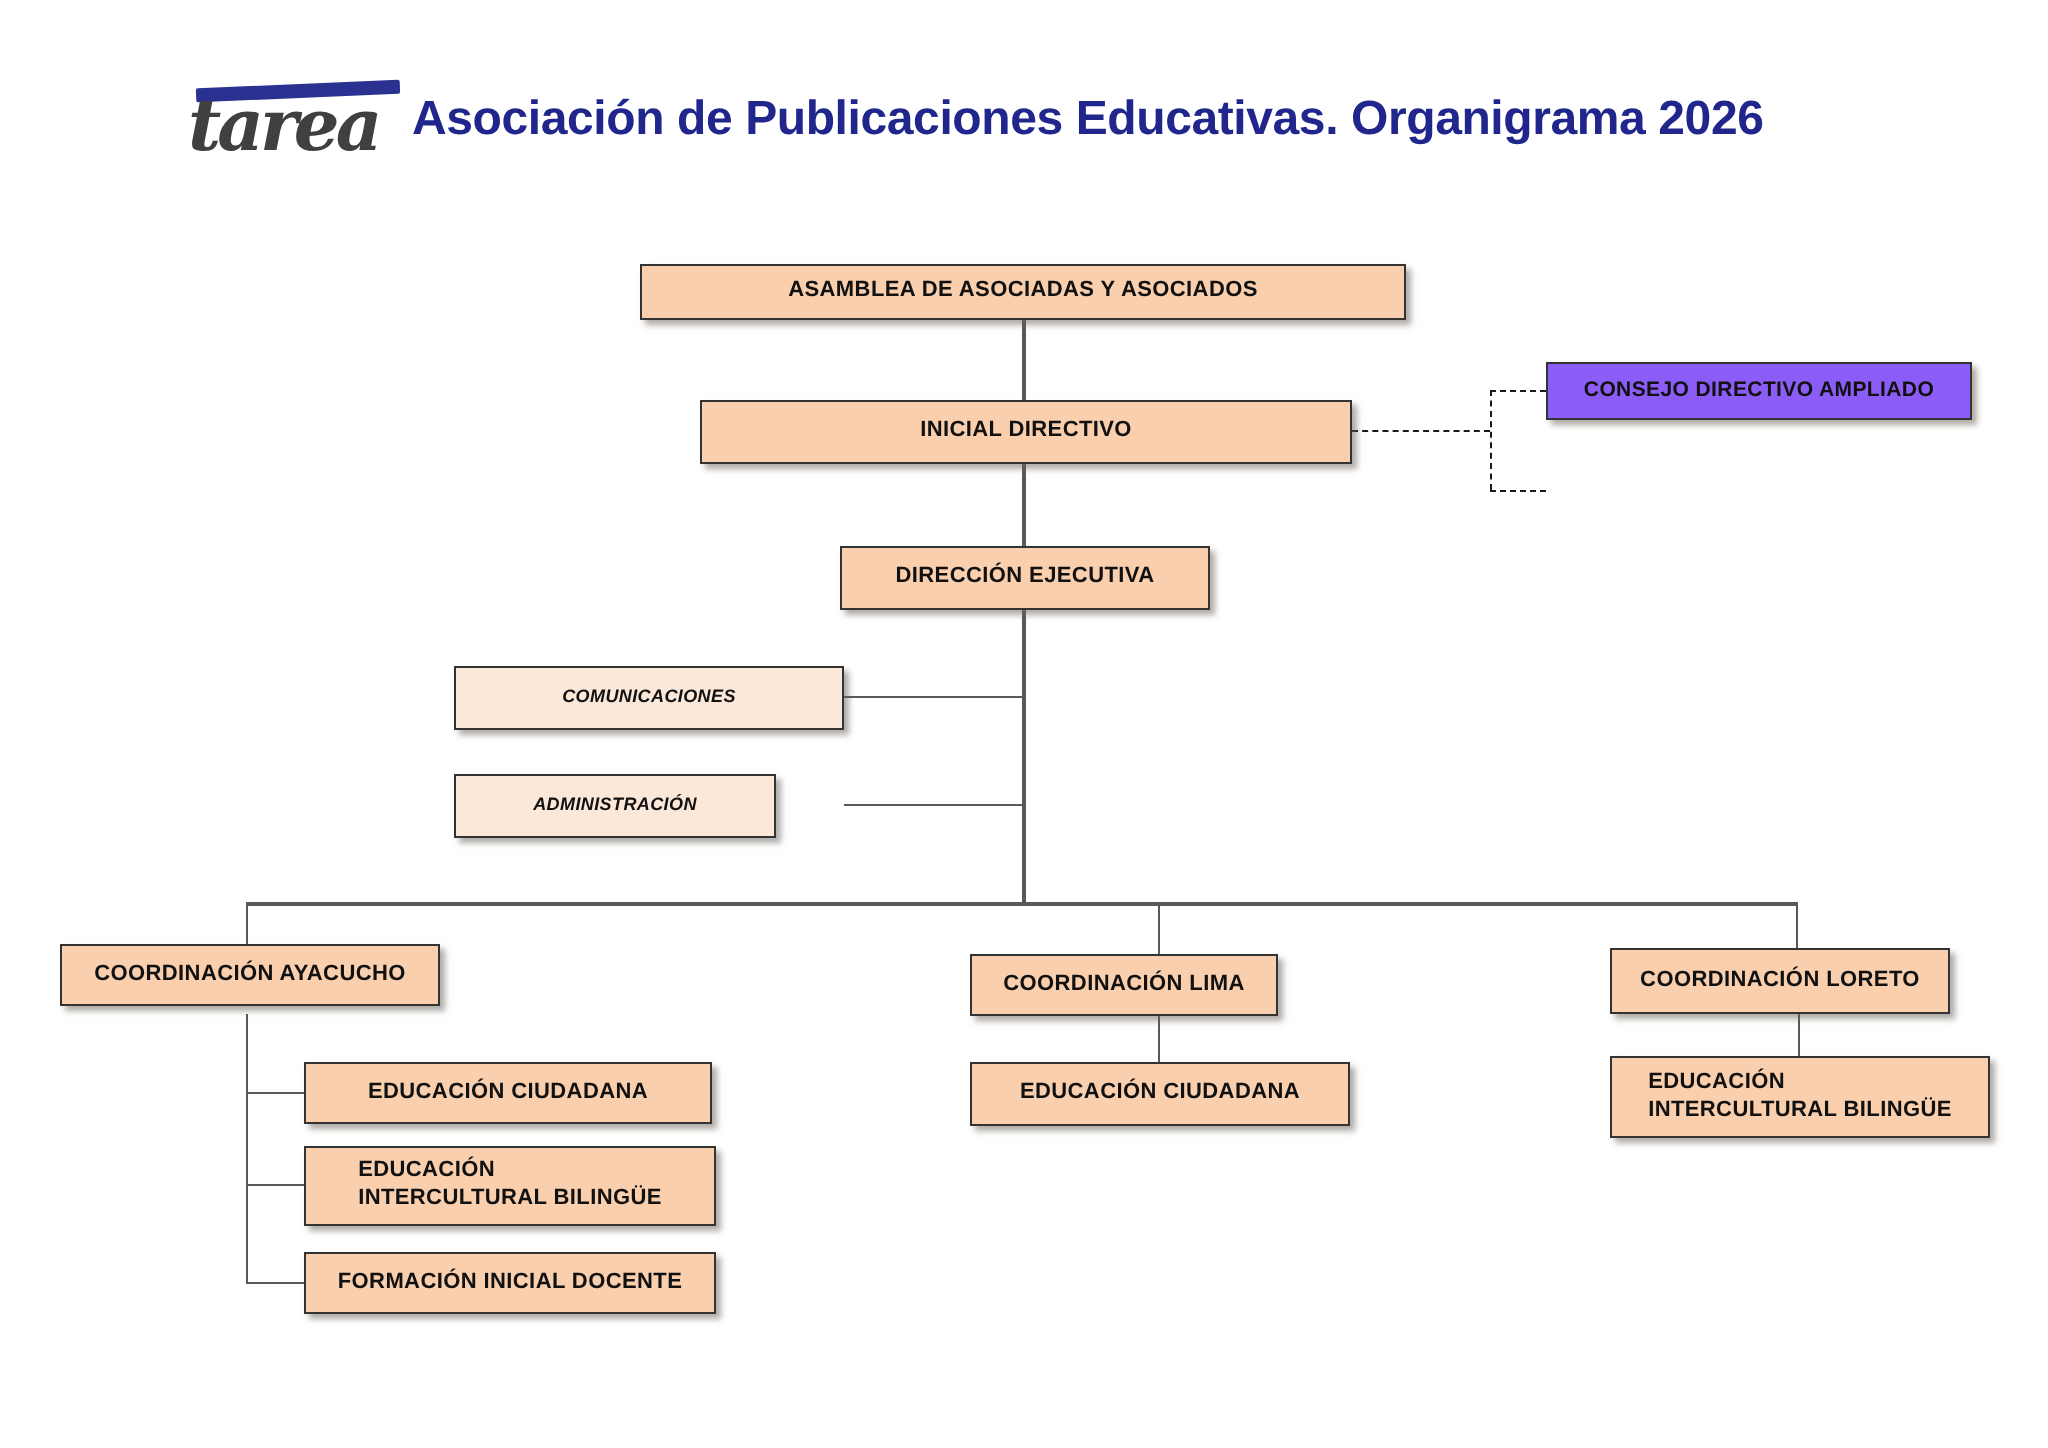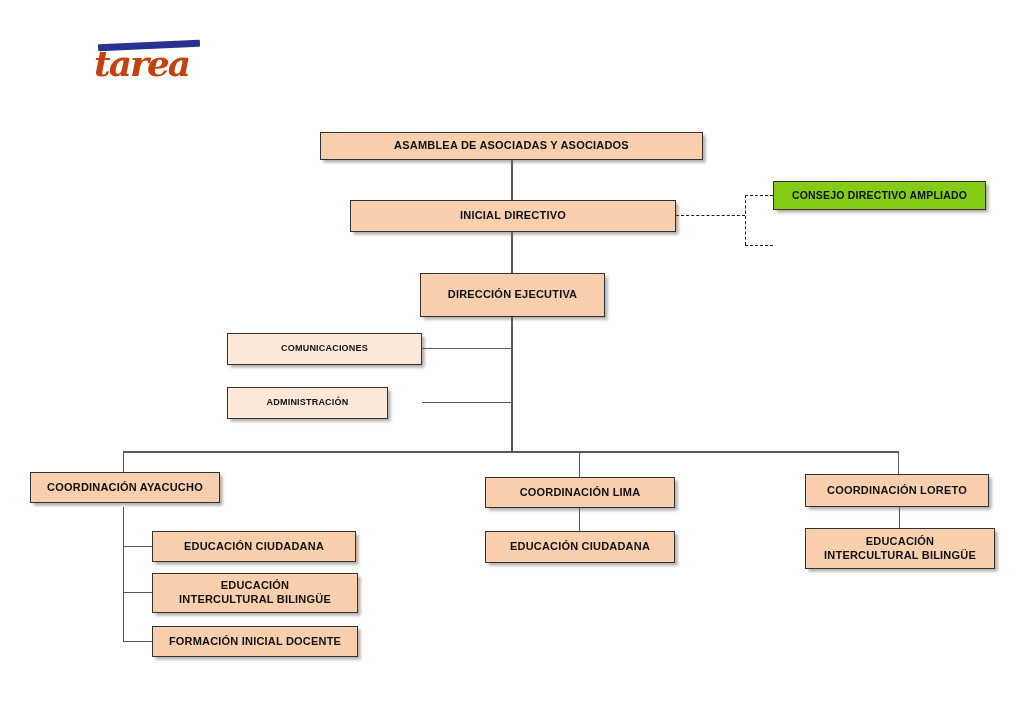--- a/index.html
+++ b/index.html
@@ -7,54 +7,55 @@
        font-family:"Liberation Sans","DejaVu Sans",sans-serif;}
   .canvas{position:absolute;inset:0;}
 
   
   .logo{position:absolute;left:94px;top:36px;width:110px;height:50px;}
   .logo-bar{position:absolute;left:4px;top:6px;width:102px;height:7px;
             background:#2b3190;transform:rotate(-2.5deg);border-radius:1px;}
   .logo-word{position:absolute;left:0px;top:6px;
              font-family:"DejaVu Serif","Liberation Serif",serif;
              font-style:italic;font-weight:bold;font-size:36px;line-height:42px;
-             color:#c2410c;letter-spacing:-2px;}
+             color:#404040;letter-spacing:-2px;}
   .page-title{position:absolute;left:206px;top:46px;width:760px;
               font-size:24px;font-weight:bold;color:#20268b;letter-spacing:-0.2px;}
 
   
   .node{position:absolute;box-sizing:border-box;
         border:1.4px solid #333333;
         box-shadow:2.5px 2.5px 3px rgba(110,100,92,.55);
-        display:flex;align-items:center;justify-content:center;text-align:center;
+        display:flex;align-items:center;justify-content:center;
         font-weight:bold;color:#111111;font-size:11px;letter-spacing:.2px;
         line-height:1.25;white-space:pre-line;padding:1px 4px;}
   .peach{background:#f9cfae;}
   .lpeach{background:#fce8d9;}
-  .green{background:#84cc16;}
-  .fs9{font-size:9px;}
+  .green{background:#8b5cf6;}
+  .fs9{font-size:9px;font-style:italic;}
   .fs105{font-size:10.5px;}
 
   
   .vline{position:absolute;width:0;border-left:2px solid #595959;}
   .hline{position:absolute;height:0;border-top:2px solid #595959;}
   .thin.vline{border-left-width:1.4px;}
   .thin.hline{border-top-width:1.4px;}
   .dash-h{position:absolute;height:0;border-top:1.6px dashed #1a1a1a;}
   .dash-v{position:absolute;width:0;border-left:1.6px dashed #1a1a1a;}
 </style>
 </head>
 <body>
 
 <div class="canvas">
 
   <div class="logo">
     <div class="logo-bar"></div>
     <div class="logo-word">tarea</div>
   </div>
+  <div class="page-title">Asociación de Publicaciones Educativas. Organigrama 2026</div>
 
   <div class="vline" style="left:511px;top:160px;height:40px;"></div>
   <div class="vline" style="left:511px;top:232px;height:41px;"></div>
   <div class="vline" style="left:511px;top:305px;height:147px;"></div>
   <div class="hline thin" style="left:422px;top:348px;width:89px;"></div>
   <div class="hline thin" style="left:422px;top:402px;width:89px;"></div>
   <div class="hline" style="left:123px;top:451px;width:776px;"></div>
   <div class="vline thin" style="left:123px;top:451px;height:25px;"></div>
   <div class="vline thin" style="left:579px;top:451px;height:26px;"></div>
   <div class="vline thin" style="left:897.6px;top:451px;height:23px;"></div>
@@ -70,31 +71,31 @@
   <div class="dash-h" style="left:745px;top:195px;width:28px;"></div>
   <div class="dash-h" style="left:745px;top:245px;width:28px;"></div>
 
   <div class="node peach" style="left:320px;top:132px;width:383px;height:28px;">ASAMBLEA DE ASOCIADAS Y ASOCIADOS</div>
 
   <div class="node peach" style="left:350px;top:200px;width:326px;height:32px;">INICIAL DIRECTIVO</div>
 
   <div class="node green fs105" style="left:773px;top:181px;width:213px;height:29px;">CONSEJO DIRECTIVO AMPLIADO</div>
 
 
-  <div class="node peach" style="left:420px;top:273px;width:185px;height:44px;">DIRECCIÓN EJECUTIVA</div>
+  <div class="node peach" style="left:420px;top:273px;width:185px;height:32px;">DIRECCIÓN EJECUTIVA</div>
 
   <div class="node lpeach fs9" style="left:227px;top:333px;width:195px;height:32px;">COMUNICACIONES</div>
 
   <div class="node lpeach fs9" style="left:227px;top:387px;width:161px;height:32px;">ADMINISTRACIÓN</div>
 
   <div class="node peach" style="left:30px;top:472px;width:190px;height:31px;">COORDINACIÓN AYACUCHO</div>
 
-  <div class="node peach" style="left:485px;top:477px;width:190px;height:31px;">COORDINACIÓN LIMA</div>
+  <div class="node peach" style="left:485px;top:477px;width:154px;height:31px;">COORDINACIÓN LIMA</div>
 
-  <div class="node peach" style="left:805px;top:474px;width:184px;height:33px;">COORDINACIÓN LORETO</div>
+  <div class="node peach" style="left:805px;top:474px;width:170px;height:33px;">COORDINACIÓN LORETO</div>
 
   <div class="node peach" style="left:152px;top:531px;width:204px;height:31px;">EDUCACIÓN CIUDADANA</div>
 
   <div class="node peach" style="left:152px;top:573px;width:206px;height:40px;">EDUCACIÓN
 INTERCULTURAL BILINGÜE</div>
 
   <div class="node peach" style="left:152px;top:626px;width:206px;height:31px;">FORMACIÓN INICIAL DOCENTE</div>
 
   <div class="node peach" style="left:485px;top:531px;width:190px;height:32px;">EDUCACIÓN CIUDADANA</div>
 

